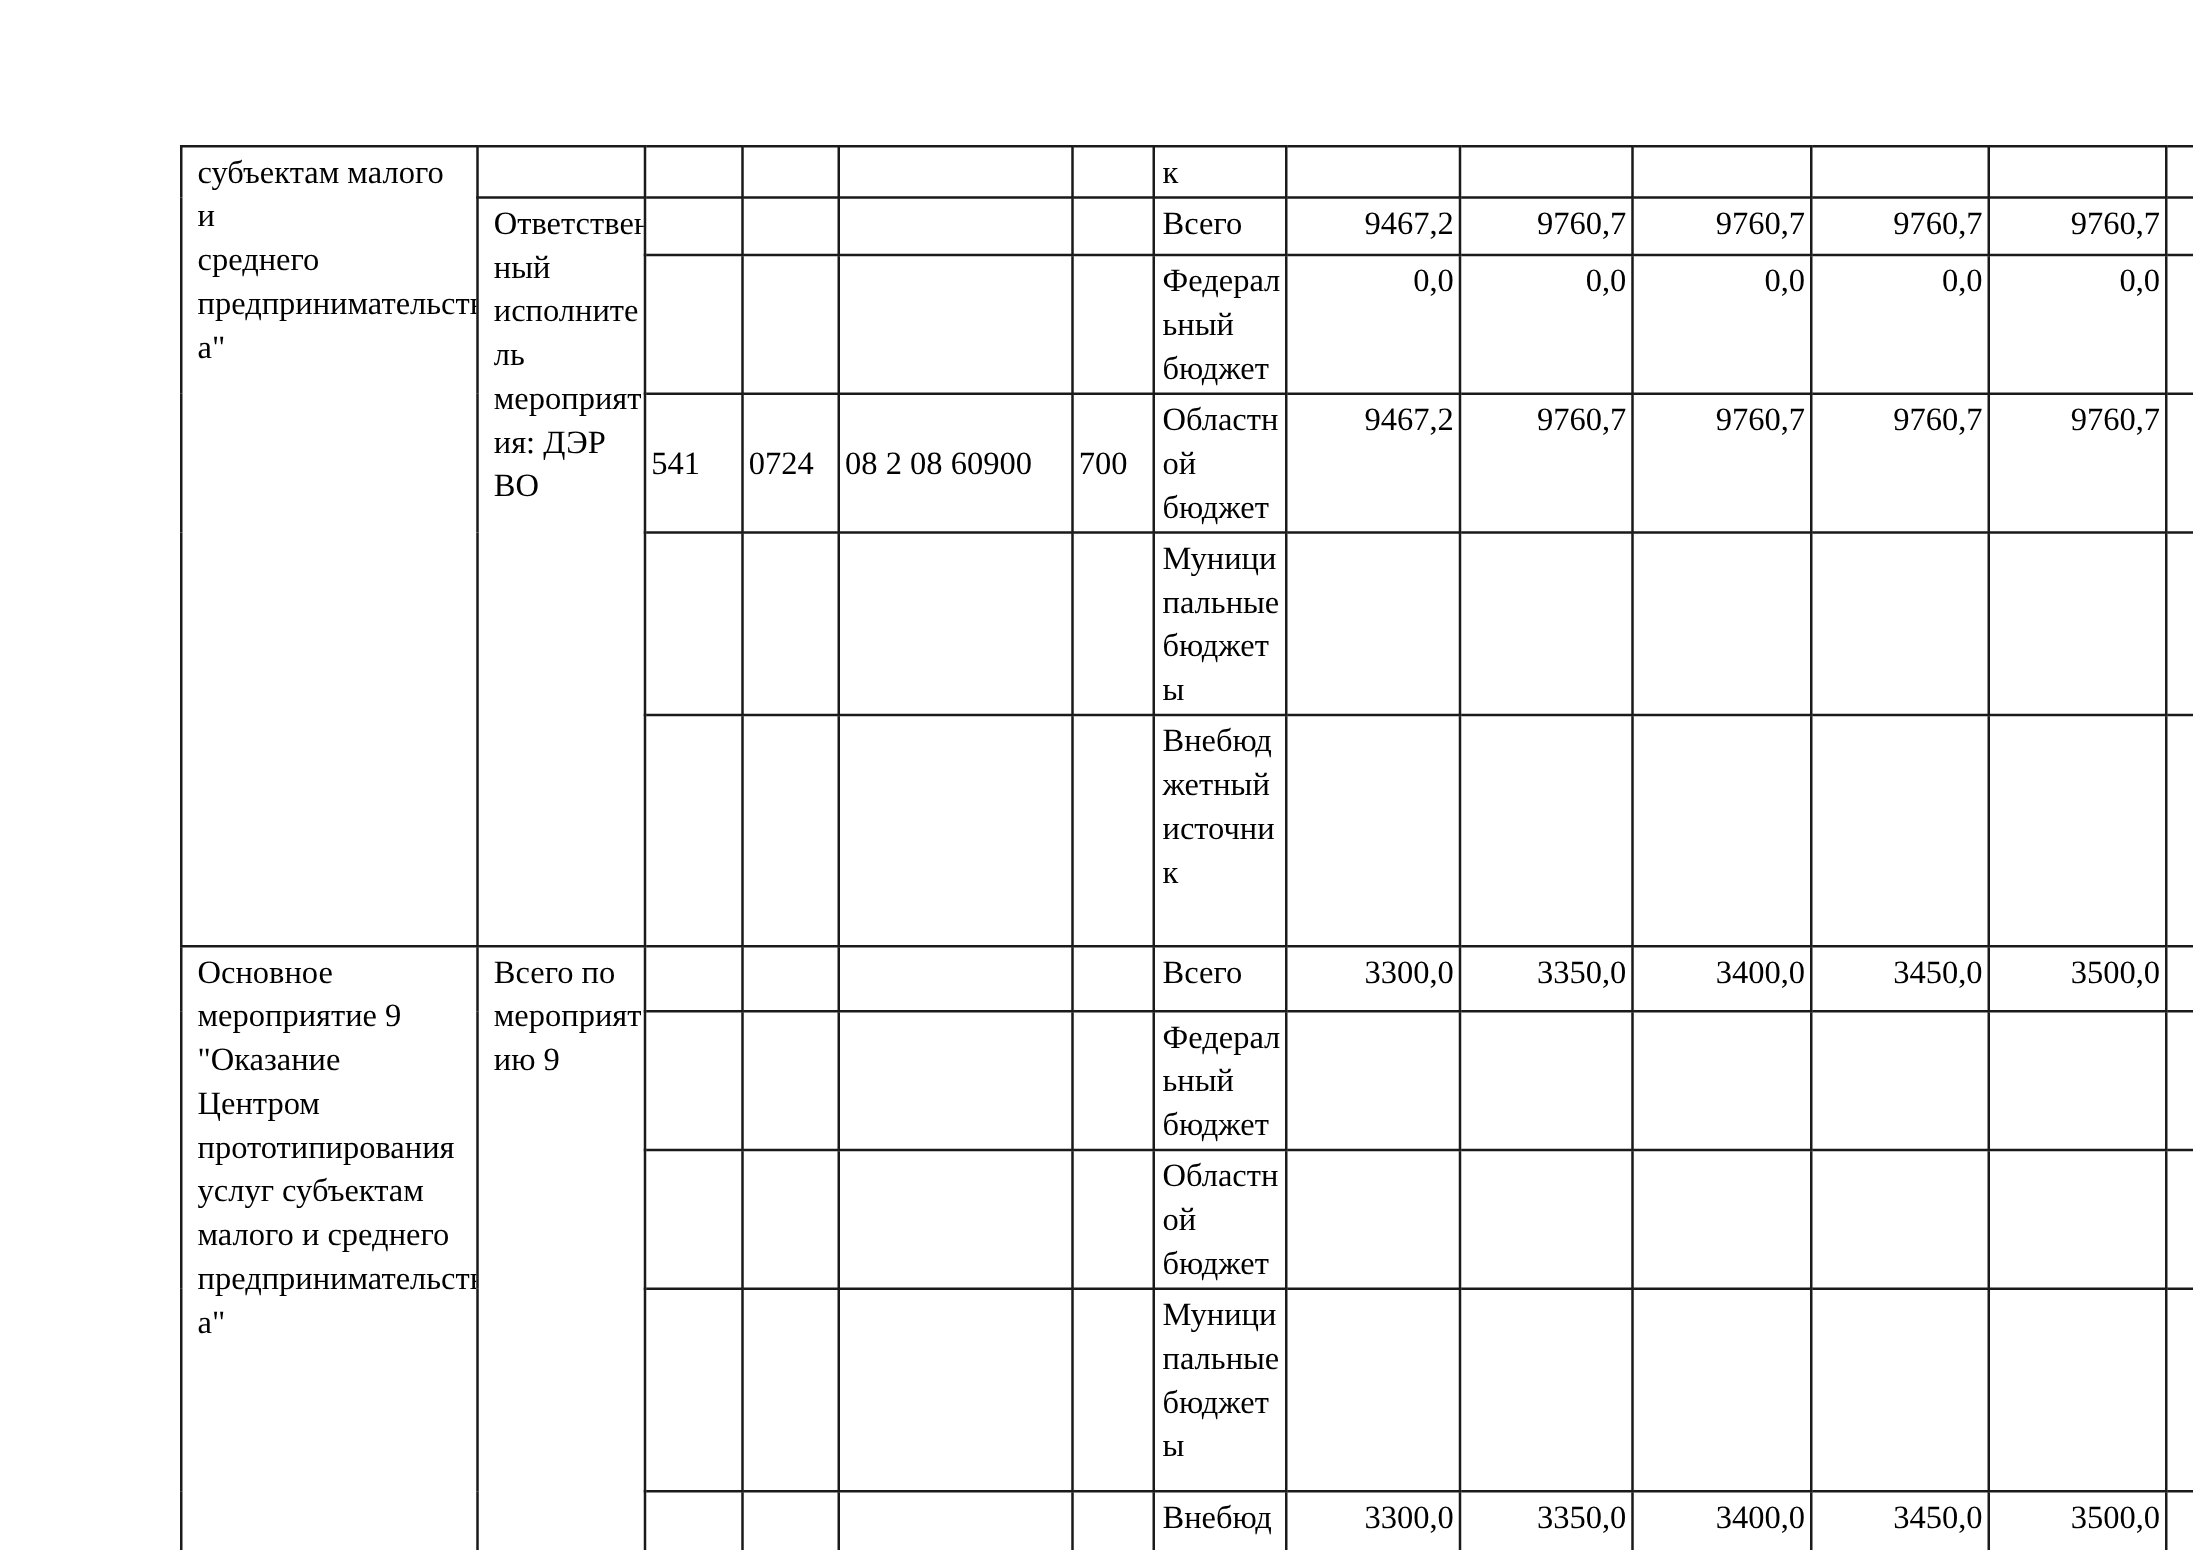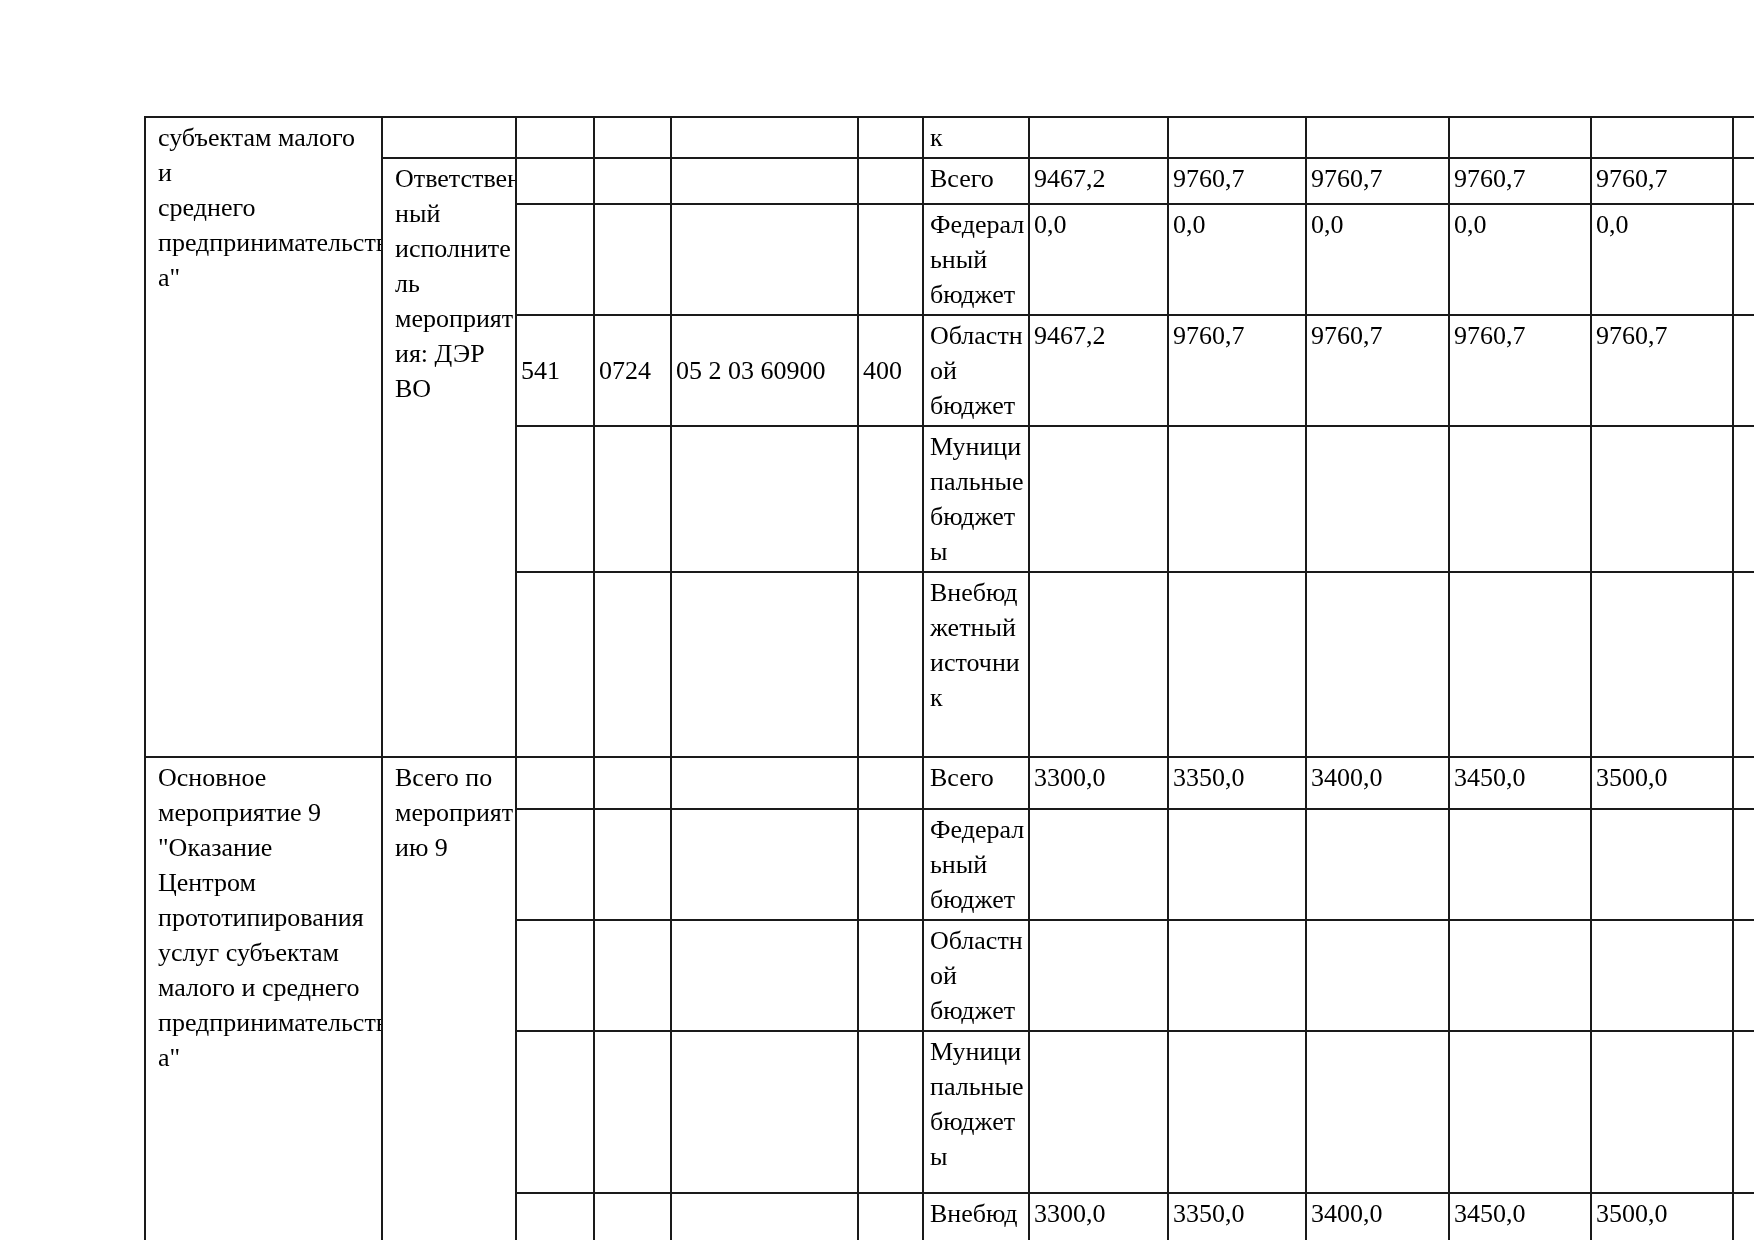--- a/index.html
+++ b/index.html
@@ -19,21 +19,21 @@
   td {
     border: 2px solid #1a1a1a;
     vertical-align: top;
     padding: 2px 6px;
     font-size: 26px;
     line-height: 35px;
     color: #000000;
     white-space: pre-line;
     overflow: hidden;
   }
-  td.val  { text-align: left; padding: 2px 4px; }
+  td.val  { text-align: right; padding: 2px 4px; }
   td.code { text-align: left; vertical-align: middle; padding: 2px 4px; }
   td.name { padding: 2px 6px 2px 12px; font-family: Liberation Serif, serif; }
 </style>
 </head>
 <body>
 
 <table class="budget">
   <colgroup>
     <col style="width:237px">
       <col style="width:134px">
@@ -100,22 +100,22 @@
     <td class="val">0,0</td>
     <td class="val">0,0</td>
     <td class="val">0,0</td>
     <td class="val">0,0</td>
     <td class="val">0,0</td>
     <td></td>
   </tr>
   <tr style="height:95px">
     <td class="code">541</td>
     <td class="code">0724</td>
-    <td class="code">05 2 03 60900</td>
-    <td class="code">400</td>
+    <td class="code">08 2 08 60900</td>
+    <td class="code">700</td>
     <td>Областн
 ой
 бюджет</td>
     <td class="val">9467,2</td>
     <td class="val">9760,7</td>
     <td class="val">9760,7</td>
     <td class="val">9760,7</td>
     <td class="val">9760,7</td>
     <td></td>
   </tr>

